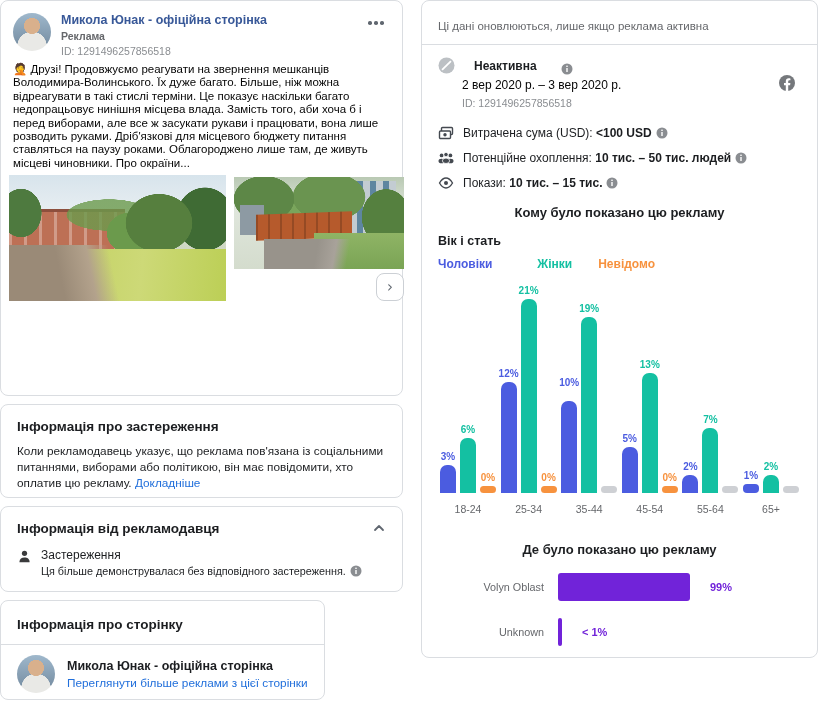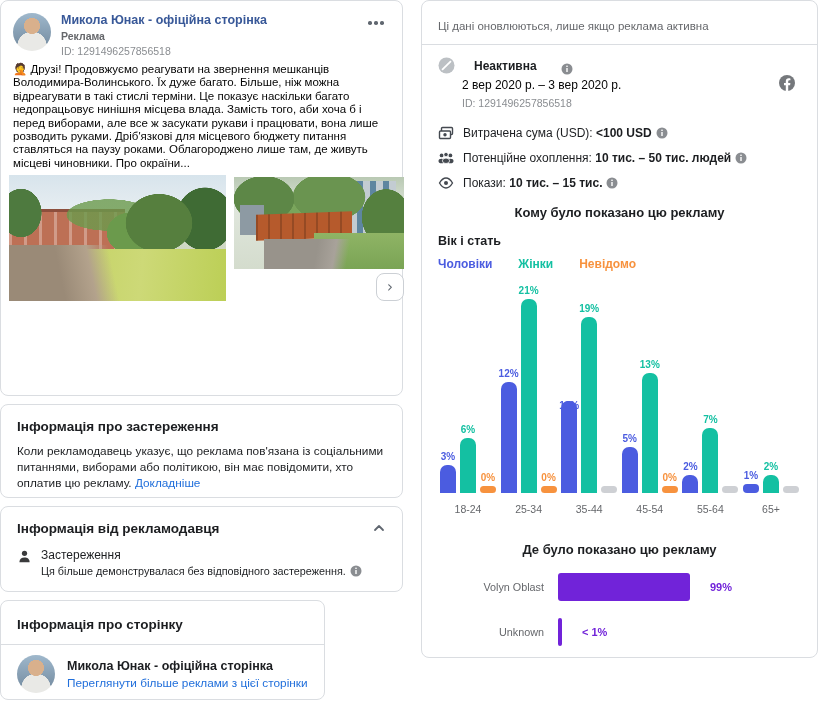--- a/index.html
+++ b/index.html
@@ -274,21 +274,21 @@
                 <rect x="5.3" y="2.6" width="1.4" height="1.4" fill="#fff"></rect>
               </svg></span></span>
       </div>
     </div>
 
     <div class="sec-title">Кому було показано цю рекламу</div>
 
     <div class="chart-title">Вік і стать</div>
     <div class="legend" id="age-legend">
         <span style="color: rgb(75, 92, 224);">Чоловіки</span>
-        <span style="color: rgb(20, 192, 162);">Жінки</span>
+        <span style="color: rgb(20, 192, 162); margin-left: 19px;">Жінки</span>
         <span style="color: rgb(247, 146, 62);">Невідомо</span>
       </div>
     <div class="age-chart" id="age-chart">
         <div class="bar-group">
           <div class="bars">
             <div class="bar-wrap">
               <span class="bar-label" style="color: rgb(75, 92, 224); bottom: 31px;">3%</span>
               <div class="bar" style="height: 28px; background: rgb(75, 92, 224); border-radius: 7px 7px 0px 0px;"></div>
             </div>
             <div class="bar-wrap">
@@ -315,21 +315,21 @@
             <div class="bar-wrap">
               <span class="bar-label" style="color: rgb(247, 146, 62); bottom: 10px;">0%</span>
               <div class="bar" style="height: 7px; background: rgb(247, 146, 62); border-radius: 4px;"></div>
             </div>
           </div>
           <div class="cat-label">25-34</div>
         </div>
         <div class="bar-group">
           <div class="bars">
             <div class="bar-wrap">
-              <span class="bar-label" style="color: rgb(75, 92, 224); bottom: 82px;">10%</span>
+              <span class="bar-label" style="color: rgb(75, 92, 224); bottom: 105px;">10%</span>
               <div class="bar" style="height: 92px; background: rgb(75, 92, 224); border-radius: 7px 7px 0px 0px;"></div>
             </div>
             <div class="bar-wrap">
               <span class="bar-label" style="color: rgb(20, 192, 162); bottom: 179px;">19%</span>
               <div class="bar" style="height: 176px; background: rgb(20, 192, 162); border-radius: 7px 7px 0px 0px;"></div>
             </div>
             <div class="bar-wrap">
               <div class="bar" style="height: 7px; background: rgb(206, 208, 212); border-radius: 4px;"></div>
             </div>
           </div>

